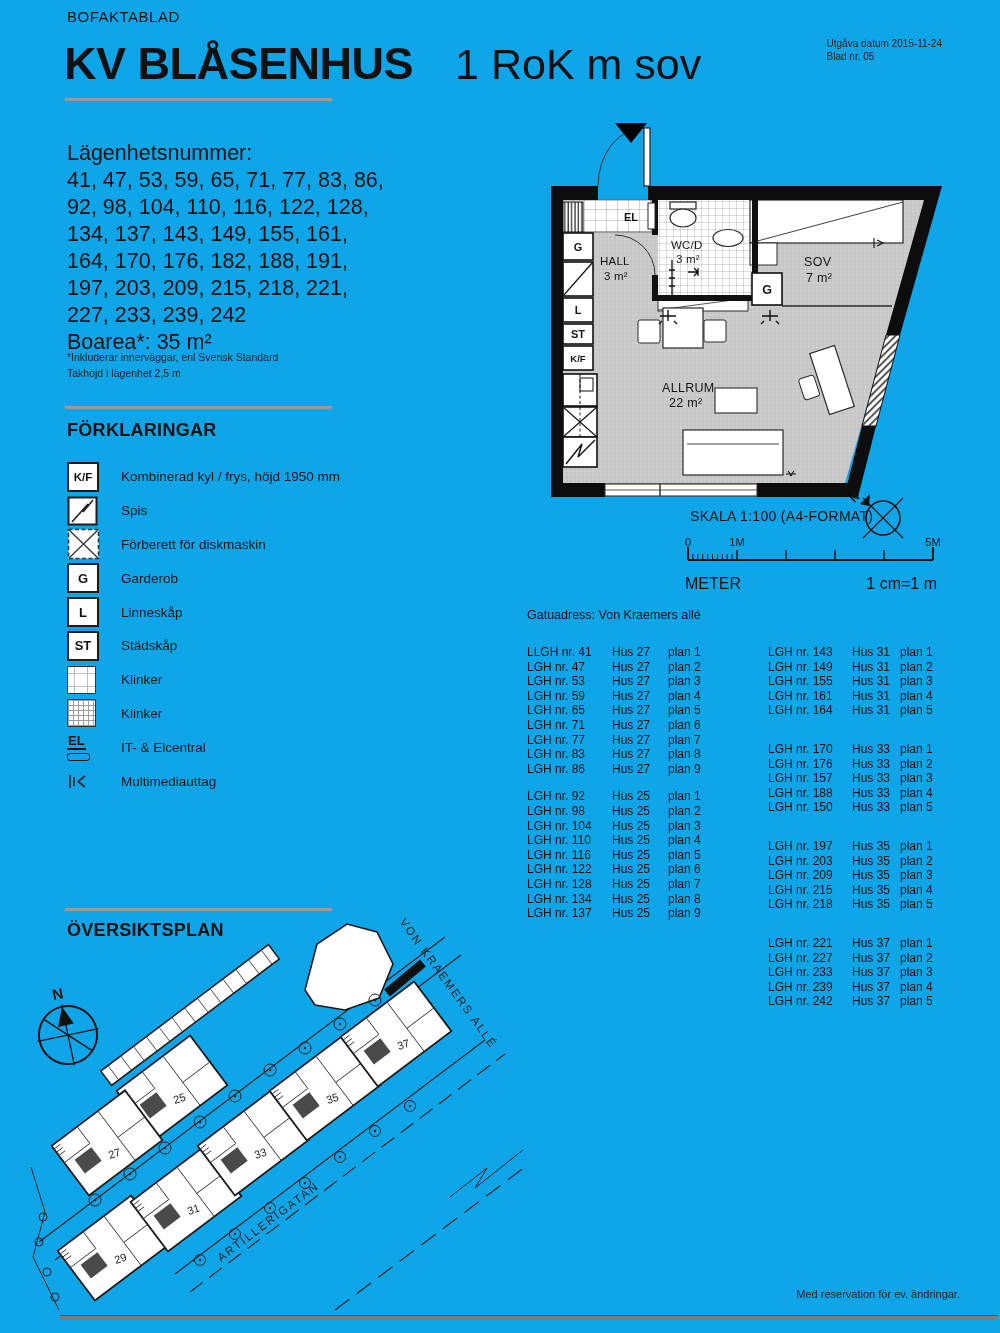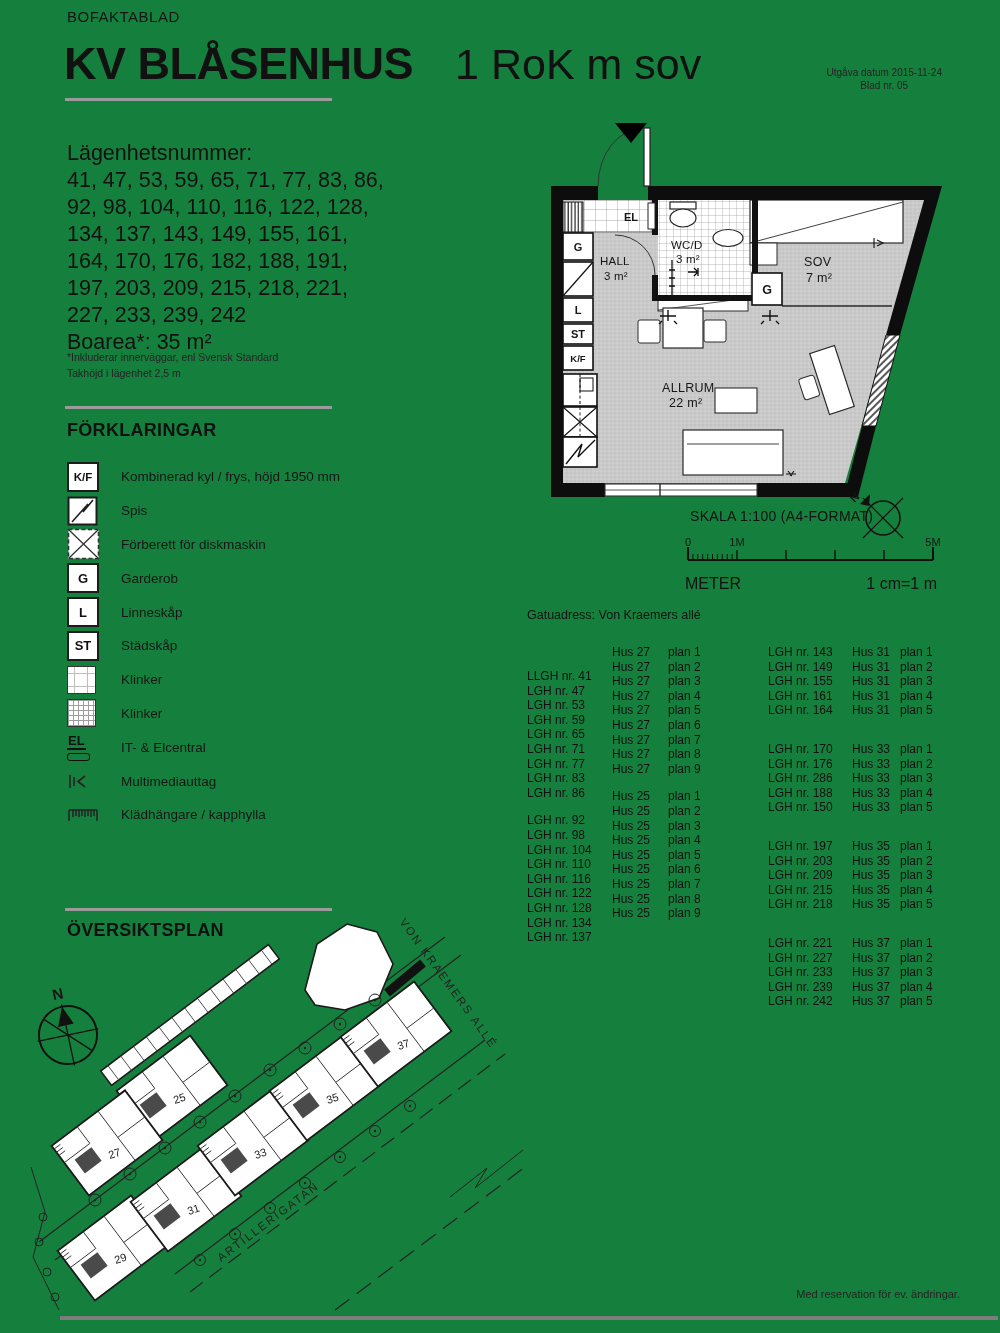--- a/index.html
+++ b/index.html
@@ -1,24 +1,24 @@
 <!DOCTYPE html>
 <html><head>
 <meta charset="utf-8">
 <style>
   html,body{margin:0;padding:0;background:#888;}
-  .page{position:relative;width:1000px;height:1333px;background:#15803d;overflow:hidden;
+  .page{position:relative;width:1000px;height:1333px;background:#0ea5e9;overflow:hidden;
         font-family:"Liberation Sans","DejaVu Sans",sans-serif;color:#111;}
   .abs{position:absolute;}
   
   .doc-type{left:67px;top:8px;font-size:15px;letter-spacing:.5px;color:#151515;}
   .title-row{left:64px;top:38px;white-space:nowrap;}
   .title-row .t1{font-size:45px;font-weight:bold;letter-spacing:-.5px;}
   .title-row .t2{font-size:43px;font-weight:normal;margin-left:42px;}
-  .issue-block{right:58px;top:37px;text-align:center;font-size:10px;line-height:13px;color:#222;margin-top:29px;}
+  .issue-block{right:58px;top:37px;text-align:left;font-size:10px;line-height:13px;color:#222;}
   .hrule{height:3px;background:#9b9b9b;}
   
   .apt-info{left:67px;top:140px;width:322px;font-size:21.5px;line-height:27px;}
   .footnotes{left:67px;top:349px;font-size:10.5px;line-height:16px;color:#222;}
   
   .sec-title{font-size:18px;font-weight:bold;letter-spacing:.3px;}
   .legend{left:67px;top:420px;width:360px;}
   .legend .items{margin-top:19px;}
   .lg-row{display:flex;align-items:center;height:33.8px;}
   .lg-ic{flex:0 0 54px;display:flex;align-items:center;}
@@ -54,21 +54,21 @@
   .scale-title{left:690px;top:508px;font-size:14px;letter-spacing:.3px;}
   .meter-row{left:685px;top:575px;width:252px;display:flex;justify-content:space-between;font-size:16px;}
   .address{left:527px;top:608px;font-size:12.5px;}
   .lgh-table{left:527px;top:645px;width:460px;}
   .lgh-col{position:absolute;top:0;}
   .col-left{left:0;width:225px;}
   .col-right{left:241px;width:215px;}
   .lgh-group{margin-bottom:13px;}
   .col-right .lgh-group{margin-bottom:24px;}
   .lgh-row{display:flex;font-size:12px;line-height:14.6px;height:14.6px;white-space:nowrap;}
-  .col-left .lgh-row .c1{width:85px;margin-top:24px;} .col-left .lgh-row .c2{width:56px;}
+  .col-left .lgh-row .c1{width:85px;} .col-left .lgh-row .c2{width:56px;}
   .col-right .lgh-row .c1{width:84px;} .col-right .lgh-row .c2{width:48px;}
   
   .overview-title{left:67px;top:920px;}
   .footer-note{right:40px;top:1288px;font-size:11px;color:#222;}
   .footer-rule{left:60px;top:1315px;width:938px;height:4px;background:#7d7d7d;border-top:1px solid #555;}
 </style>
 </head>
 <body>
 
 <div class="page">
@@ -160,28 +160,20 @@
           </span>
         <span class="lg-lab">IT- &amp; Elcentral</span>
       </div>
       <div class="lg-row">
         <span class="lg-ic">
             <svg class="sym-svg" width="22" height="17" viewBox="0 0 22 17">
               <path d="M3,2 V15 M7,4 V13 M18,3 L11,8.5 L18,14" fill="none" stroke="#222" stroke-width="1.6"></path>
             </svg>
           </span>
         <span class="lg-lab">Multimediauttag</span>
-      </div>
-      <div class="lg-row">
-        <span class="lg-ic">
-            <svg class="sym-svg" width="32" height="20" viewBox="0 0 32 20">
-              <path d="M2,16 V5 M2,5 H30 M30,5 V16 M6,5 V12 M9,5 V11 M12,5 V12 M15,5 V11 M18,5 V12 M21,5 V11 M24,5 V12 M27,5 V11" fill="none" stroke="#222" stroke-width="1.5"></path>
-            </svg>
-          </span>
-        <span class="lg-lab">Klädhängare / kapphylla</span>
       </div>
     </div>
   </div>
 
   <svg class="abs" style="left:540px;top:110px;" width="420" height="440" viewBox="0 0 420 440">
     <defs>
       <pattern id="parkett" width="4" height="4" patternUnits="userSpaceOnUse">
         <rect width="4" height="4" fill="#c9c9c9"></rect>
         <circle cx="1" cy="1" r="0.55" fill="#e3e3e3"></circle>
         <circle cx="3" cy="3" r="0.55" fill="#b3b3b3"></circle>
@@ -473,21 +465,21 @@
             <span class="c1">LGH nr. 170</span>
             <span class="c2">Hus 33</span>
             <span class="c3">plan 1</span>
           </div>
           <div class="lgh-row">
             <span class="c1">LGH nr. 176</span>
             <span class="c2">Hus 33</span>
             <span class="c3">plan 2</span>
           </div>
           <div class="lgh-row">
-            <span class="c1">LGH nr. 286</span>
+            <span class="c1">LGH nr. 157</span>
             <span class="c2">Hus 33</span>
             <span class="c3">plan 3</span>
           </div>
           <div class="lgh-row">
             <span class="c1">LGH nr. 188</span>
             <span class="c2">Hus 33</span>
             <span class="c3">plan 4</span>
           </div>
           <div class="lgh-row">
             <span class="c1">LGH nr. 150</span>

